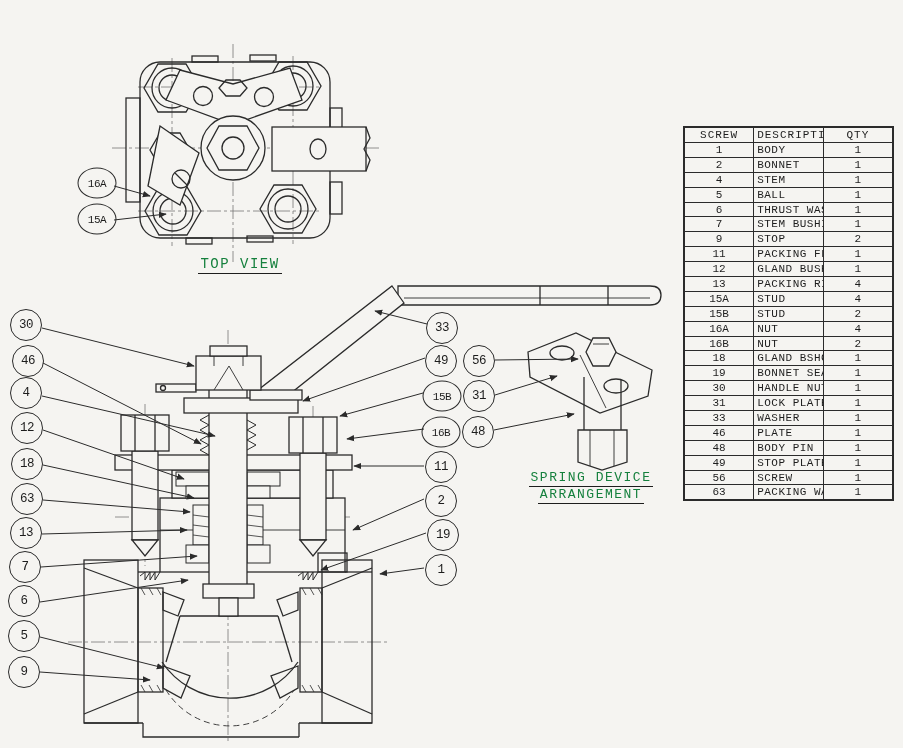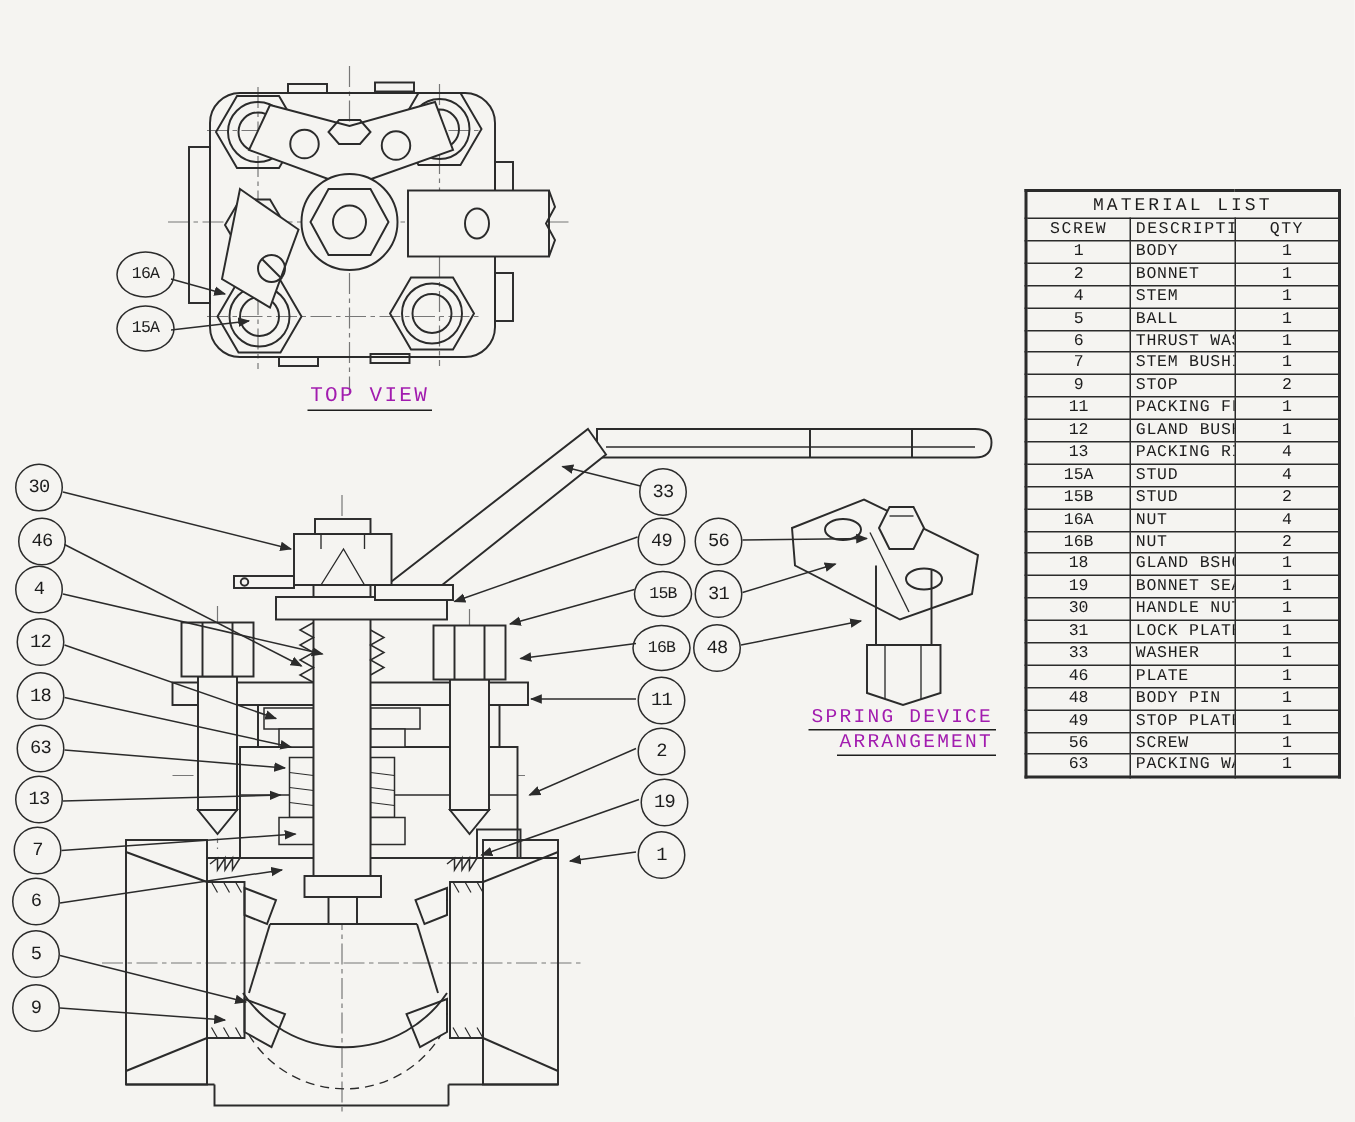--- a/index.html
+++ b/index.html
@@ -11,21 +11,21 @@
   svg.linework { position:absolute; left:0; top:0; }
   .balloon {
     position:absolute; width:30px; height:30px;
     border:1.4px solid #2b2b2b; border-radius:50%;
     display:flex; align-items:center; justify-content:center;
     font-size:12.5px; color:#1d1d1d; letter-spacing:-0.5px;
     transform:translate(-50%,-50%); background:transparent;
   }
   .balloon.wide { width:37px; height:29px; font-size:11px; }
   .caption {
-    position:absolute; text-align:right; color:#a21caf;
+    position:absolute; text-align:center; color:#15803d;
     font-size:14px; letter-spacing:1.5px; white-space:nowrap;
   }
   .caption .underlined { border-bottom:1.5px solid #1d1d1d; padding:0 2px 1px 2px; display:inline-block; }
   #material-list {
     position:absolute; left:683px; top:126px; width:211px;
     border-collapse:collapse; table-layout:fixed;
     border:2px solid #2b2b2b; background:transparent;
   }
   #material-list td, #material-list th {
     border:1px solid #2b2b2b; font-weight:normal;
@@ -290,23 +290,20 @@
     <span class="underlined">TOP VIEW</span>
   </div>
   <div class="caption" style="left:518px;top:470px;width:146px;font-size:13px">
     <span class="underlined">SPRING DEVICE</span><br>
     <span class="underlined">ARRANGEMENT</span>
   </div>
 
   <table id="material-list">
     <thead>
       <tr>
-        <th class="title-cell" colspan="3">MATERIAL LIST</th>
-      </tr>
-      <tr>
         <th class="hdr">SCREW</th>
         <th class="hdr">DESCRIPTION</th>
         <th class="hdr">QTY</th>
       </tr>
     </thead>
     <tbody>
         <tr>
           <td class="c-part">1</td>
           <td class="c-desc">BODY</td>
           <td class="c-qty">1</td>

